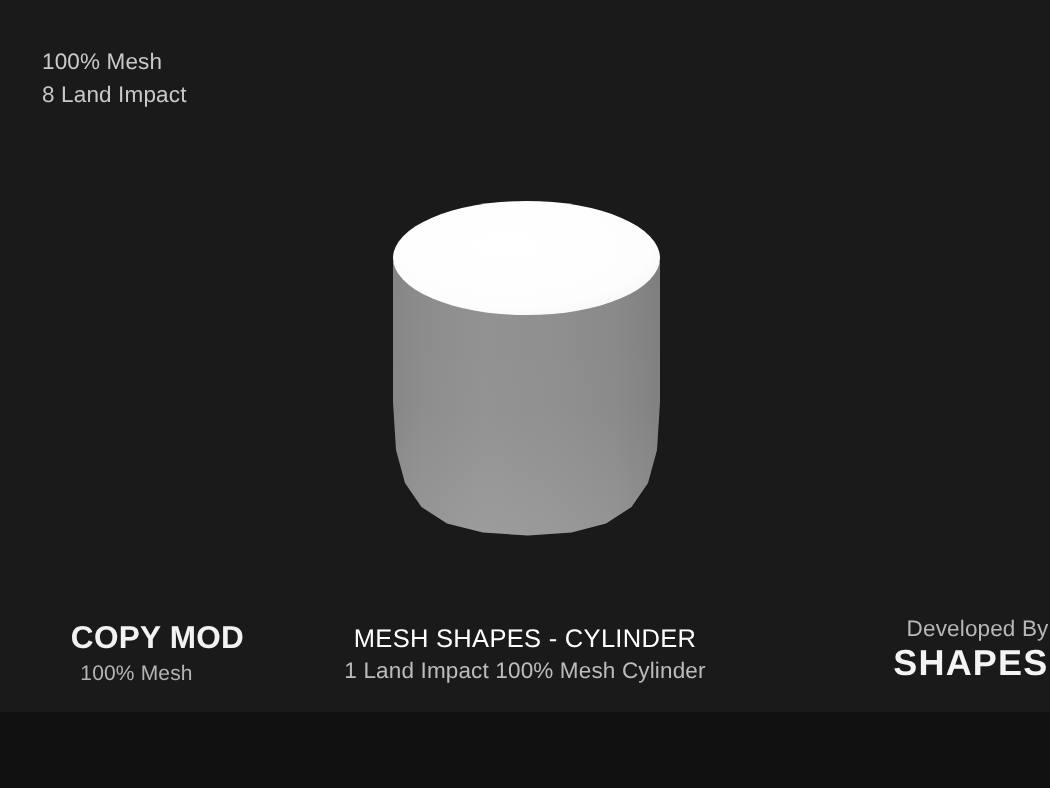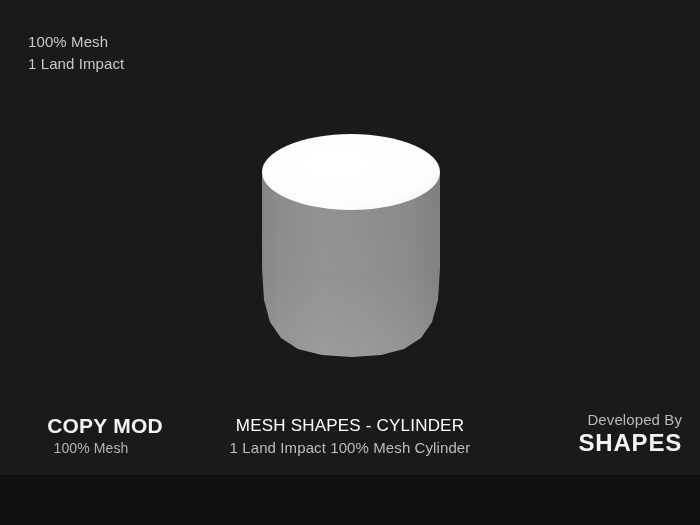--- a/index.html
+++ b/index.html
@@ -99,21 +99,21 @@
   #banner-center .product-sub {
     font-size: 15px;
     color: #bcbcbc;
     letter-spacing: 0.1px;
     line-height: 1.3;
     margin-top: 2px;
     white-space: nowrap;
   }
 
   #banner-right {
-    right: 18px;
+    right: 1px;
     text-align: right;
   }
   #banner-right .dev-label {
     font-size: 15px;
     color: #b8b8b8;
     letter-spacing: 0.1px;
     line-height: 1.3;
   }
   #banner-right .brand-name {
     font-size: 24px;
@@ -124,21 +124,21 @@
     margin-top: 0px;
   }
 </style>
 </head>
 <body>
 
 <div id="stage">
 
   <div id="spec-block">
     <div class="spec-line">100% Mesh</div>
-    <div class="spec-line">1 Land Impact</div>
+    <div class="spec-line">8 Land Impact</div>
   </div>
 
   <div id="render-area">
     <svg id="cylinder-svg" width="700" height="440" viewBox="0 0 700 440">
       <defs>
         <linearGradient id="bodyShade" x1="0" y1="0" x2="1" y2="0">
           <stop offset="0.00" stop-color="#858585"></stop>
           <stop offset="0.10" stop-color="#8b8b8b"></stop>
           <stop offset="0.34" stop-color="#919191"></stop>
           <stop offset="0.60" stop-color="#8e8e8e"></stop>

